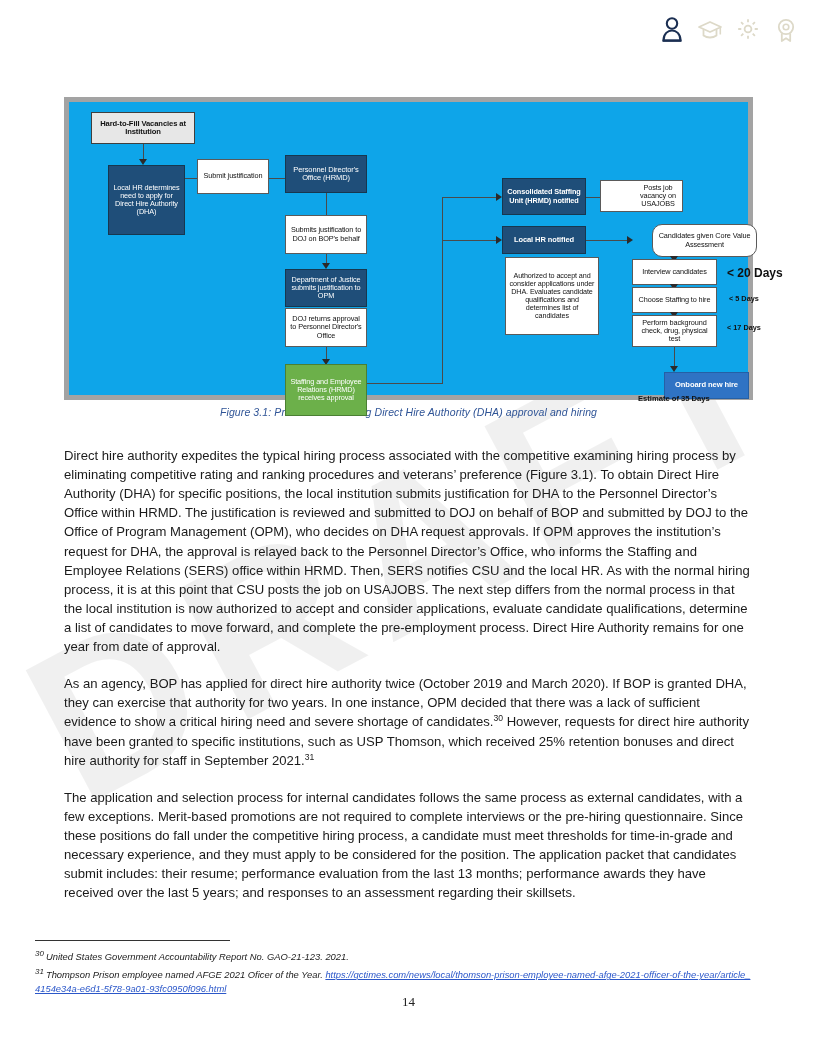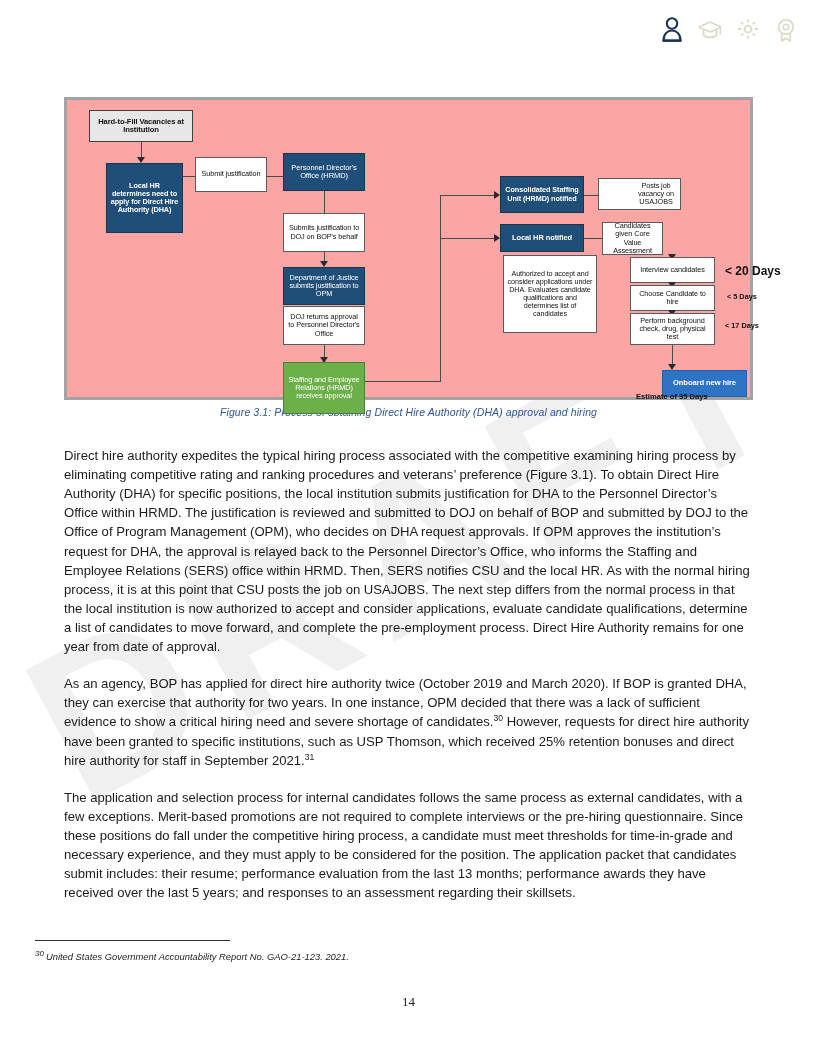--- a/index.html
+++ b/index.html
@@ -55,22 +55,22 @@
     position: absolute;
     left: 64px;
     top: 97px;
     width: 689px;
     z-index: 2;
   }
   #figure-frame {
     position: relative;
     width: 689px;
     height: 303px;
-    border: 3px solid #a3a3a3;
-    background: #fca5a5;
+    border: 5px solid #a3a3a3;
+    background: #0ea5e9;
     box-sizing: border-box;
   }
   .fig-caption {
     margin-top: 6px;
     text-align: center;
     font-family: "Liberation Sans", sans-serif;
     font-style: italic;
     font-size: 10.5px;
     color: #2f5496;
     letter-spacing: .1px;
@@ -265,21 +265,21 @@
 </div>
 
 <div id="figure-wrap">
   <div id="figure-frame">
 
     <div class="node grey" style="left:22px; top:10px; width:104px; height:32px; font-size:7.6px;">Hard-to-Fill Vacancies at Institution</div>
 
     <div class="ln v" style="left:74px; top:42px; height:17px;"></div>
     <div class="arrowhead down" style="left:70px; top:57px;"></div>
 
-    <div class="node navy" style="left:39px; top:63px; width:77px; height:70px; font-size:7.3px;font-weight:bold;">Local HR determines need to apply for Direct Hire Authority (DHA)</div>
+    <div class="node navy" style="left:39px; top:63px; width:77px; height:70px; font-size:7.3px;">Local HR determines need to apply for Direct Hire Authority (DHA)</div>
 
     <div class="ln h" style="left:116px; top:76px; width:55px;"></div>
 
     <div class="node white" style="left:128px; top:57px; width:72px; height:35px; font-size:7.3px;">Submit justification</div>
 
     <div class="ln h" style="left:200px; top:76px; width:28px;"></div>
     <div class="arrowhead right" style="left:226px; top:72px;"></div>
 
     <div class="node navy" style="left:216px; top:53px; width:82px; height:38px; font-size:7.5px;text-align:center;">Personnel Director's Office (HRMD)</div>
 
@@ -312,28 +312,28 @@
 
     <div class="node white" style="left:531px; top:78px; width:83px; height:32px; font-size:7.3px;padding-left:36px;">Posts job vacancy on USAJOBS</div>
 
     <div class="node navyb" style="left:433px; top:124px; width:84px; height:28px; font-size:7.5px;">Local HR notified</div>
 
     <div class="ln h" style="left:517px; top:138px; width:43px;"></div>
     <div class="arrowhead right" style="left:558px; top:134px;"></div>
 
     <div class="node white" style="left:436px; top:155px; width:94px; height:78px; font-size:7.2px;">Authorized to accept and consider applications under DHA. Evaluates candidate qualifications and determines list of candidates</div>
 
-    <div class="node white" style="left:535px; top:122px; width:61px; height:33px; font-size:7.3px;">Candidates given Core Value Assessment</div>
+    <div class="node white" style="left:583px; top:122px; width:105px; height:33px; font-size:7.3px;border-radius:10px;">Candidates given Core Value Assessment</div>
 
     <div class="arrowhead down" style="left:601px; top:154px;"></div>
     <div class="node white" style="left:563px; top:157px; width:85px; height:26px; font-size:7.3px;">Interview candidates</div>
     <div class="freetext" style="left:658px; top:164px; font-size:12px;">&lt; 20 Days</div>
 
     <div class="arrowhead down" style="left:601px; top:182px;"></div>
-    <div class="node white" style="left:563px; top:185px; width:85px; height:26px; font-size:7.3px;">Choose Candidate to hire</div>
+    <div class="node white" style="left:563px; top:185px; width:85px; height:26px; font-size:7.3px;">Choose Staffing to hire</div>
     <div class="freetext" style="left:660px; top:192px; font-size:7.3px;">&lt; 5 Days</div>
 
     <div class="arrowhead down" style="left:601px; top:210px;"></div>
     <div class="node white" style="left:563px; top:213px; width:85px; height:32px; font-size:7.3px;">Perform background check, drug, physical test</div>
     <div class="freetext" style="left:658px; top:221px; font-size:7.3px;">&lt; 17 Days</div>
 
     <div class="ln v" style="left:605px; top:245px; height:23px;"></div>
     <div class="arrowhead down" style="left:601px; top:264px;"></div>
 
     <div class="node brightblue" style="left:595px; top:270px; width:85px; height:27px; font-size:7.6px;">Onboard new hire</div>
@@ -355,15 +355,18 @@
 
 </div>
 
 <div id="footnotes">
   <div id="fn-rule"></div>
 
   <div class="fn-item">
     <sup>30</sup><span>United States Government Accountability Report No. GAO-21-123. 2021.</span>
   </div>
 
+  <div class="fn-item">
+    <sup>31</sup><span>Thompson Prison employee named AFGE 2021 Oficer of the Year. </span><a class="fn-link" href="#">https://qctimes.com/news/local/thomson-prison-employee-named-afge-2021-officer-of-the-year/article_4154e34a-e6d1-5f78-9a01-93fc0950f096.html</a>
+  </div>
 </div>
 
 <div id="page-number">14</div>
 
 </body></html>

